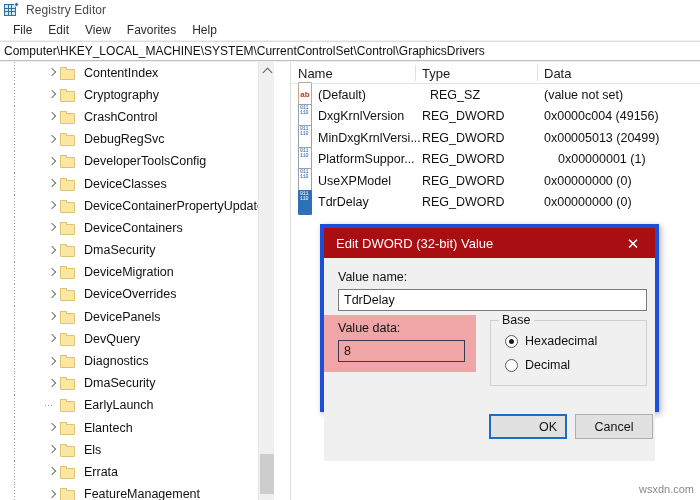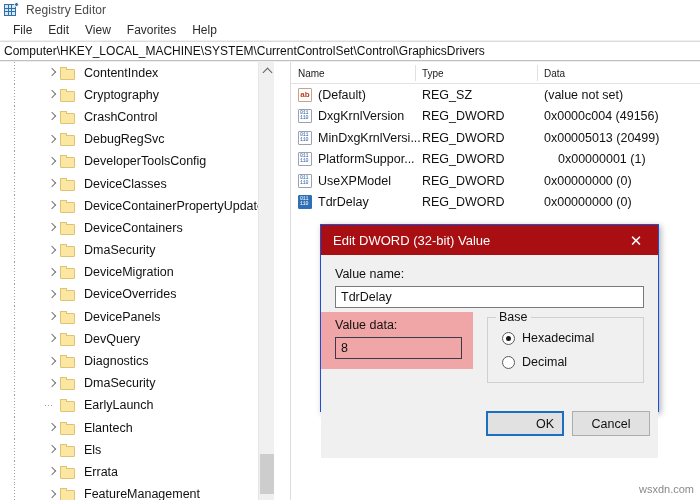--- a/index.html
+++ b/index.html
@@ -203,41 +203,41 @@
     position: relative;
     height: 22px;
     background: #ffffff;
     border-bottom: 1px solid #e3e3e3;
   }
   .list-header .col {
     position: absolute; top: 0;
     height: 22px;
     display: flex; align-items: center;
     padding-left: 7px;
-    font-size: 10px;
+    font-size: 13px;
     color: #1a1a1a;
   }
   .list-header .div {
     position: absolute; top: 3px;
     width: 1px; height: 16px;
     background: #e0e0e0;
   }
   .list-row {
     position: relative;
     height: 21.5px;
     display: flex; align-items: center;
     white-space: nowrap;
   }
   .cell-name {
     position: absolute; left: 0; display: flex; align-items: center;
   }
   .cell-type { position: absolute; }
   .cell-data { position: absolute; }
   .val-icon {
-    width: 14px; height: 14px;
+    width: 14px; height: 25px;
     margin: 0 6px 0 7px;
     position: relative;
     flex: 0 0 auto;
     background: #ffffff;
     border: 1px solid #9aa3ad;
     border-radius: 1px;
     overflow: hidden;
   }
   .val-icon.sz {
     border-color: #c4a58c;
@@ -264,21 +264,21 @@
     font-size: 12.5px;
     color: #111111;
   }
 
   
   .dialog {
     position: absolute;
     left: 320px; top: 224px;
     width: 339px; height: 188px;
     background: #701a75;
-    border: 1px solid #1d4ed8;
+    border: 4px solid #1d4ed8;
     box-shadow: 2px 2px 6px rgba(0,0,0,0.30);
   }
   .dlg-title {
     position: relative;
     height: 30px;
     background: #a90f12;
     display: flex; align-items: center;
   }
   .dlg-title .t {
     padding-left: 12px;
@@ -614,21 +614,21 @@
         <div class="col" style="left:246px;width:163px;">Data</div>
       </div>
       <div id="list-rows">
           <div class="list-row">
             <div class="cell-name">
               <span class="val-icon sz">
                 <span class="ab">ab</span>
               </span>
               <span class="row-text">(Default)</span>
             </div>
-            <div class="cell-type row-text" style="left: 131px;">REG_SZ</div>
+            <div class="cell-type row-text" style="left: 139px;">REG_SZ</div>
             <div class="cell-data row-text" style="left: 253px;">(value not set)</div>
           </div>
           <div class="list-row">
             <div class="cell-name">
               <span class="val-icon dw">
                 <span class="bits">011<br>110</span>
               </span>
               <span class="row-text">DxgKrnlVersion</span>
             </div>
             <div class="cell-type row-text" style="left: 131px;">REG_DWORD</div>

